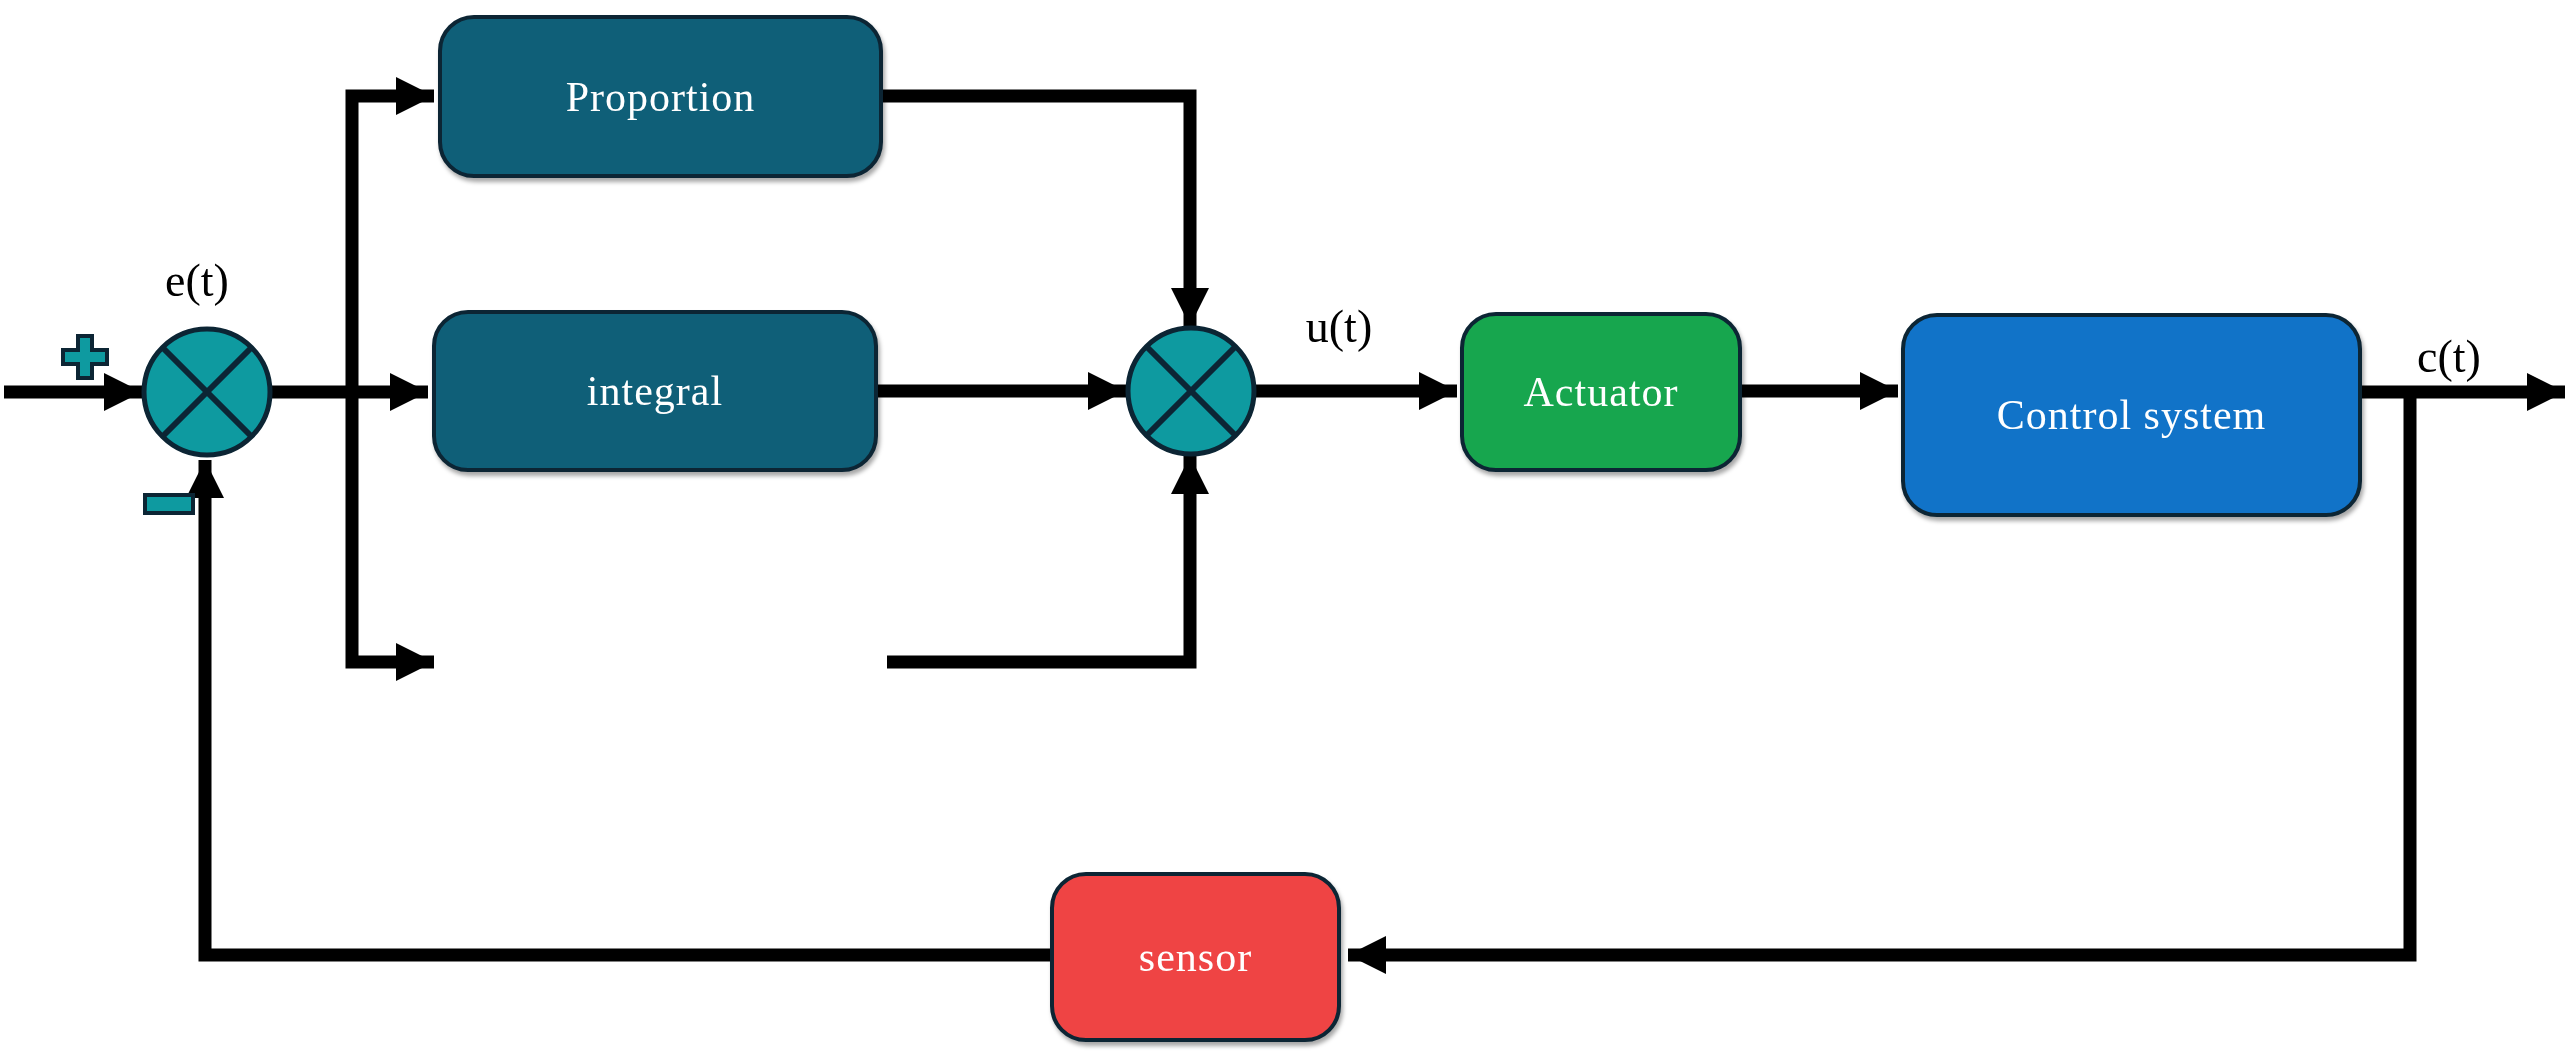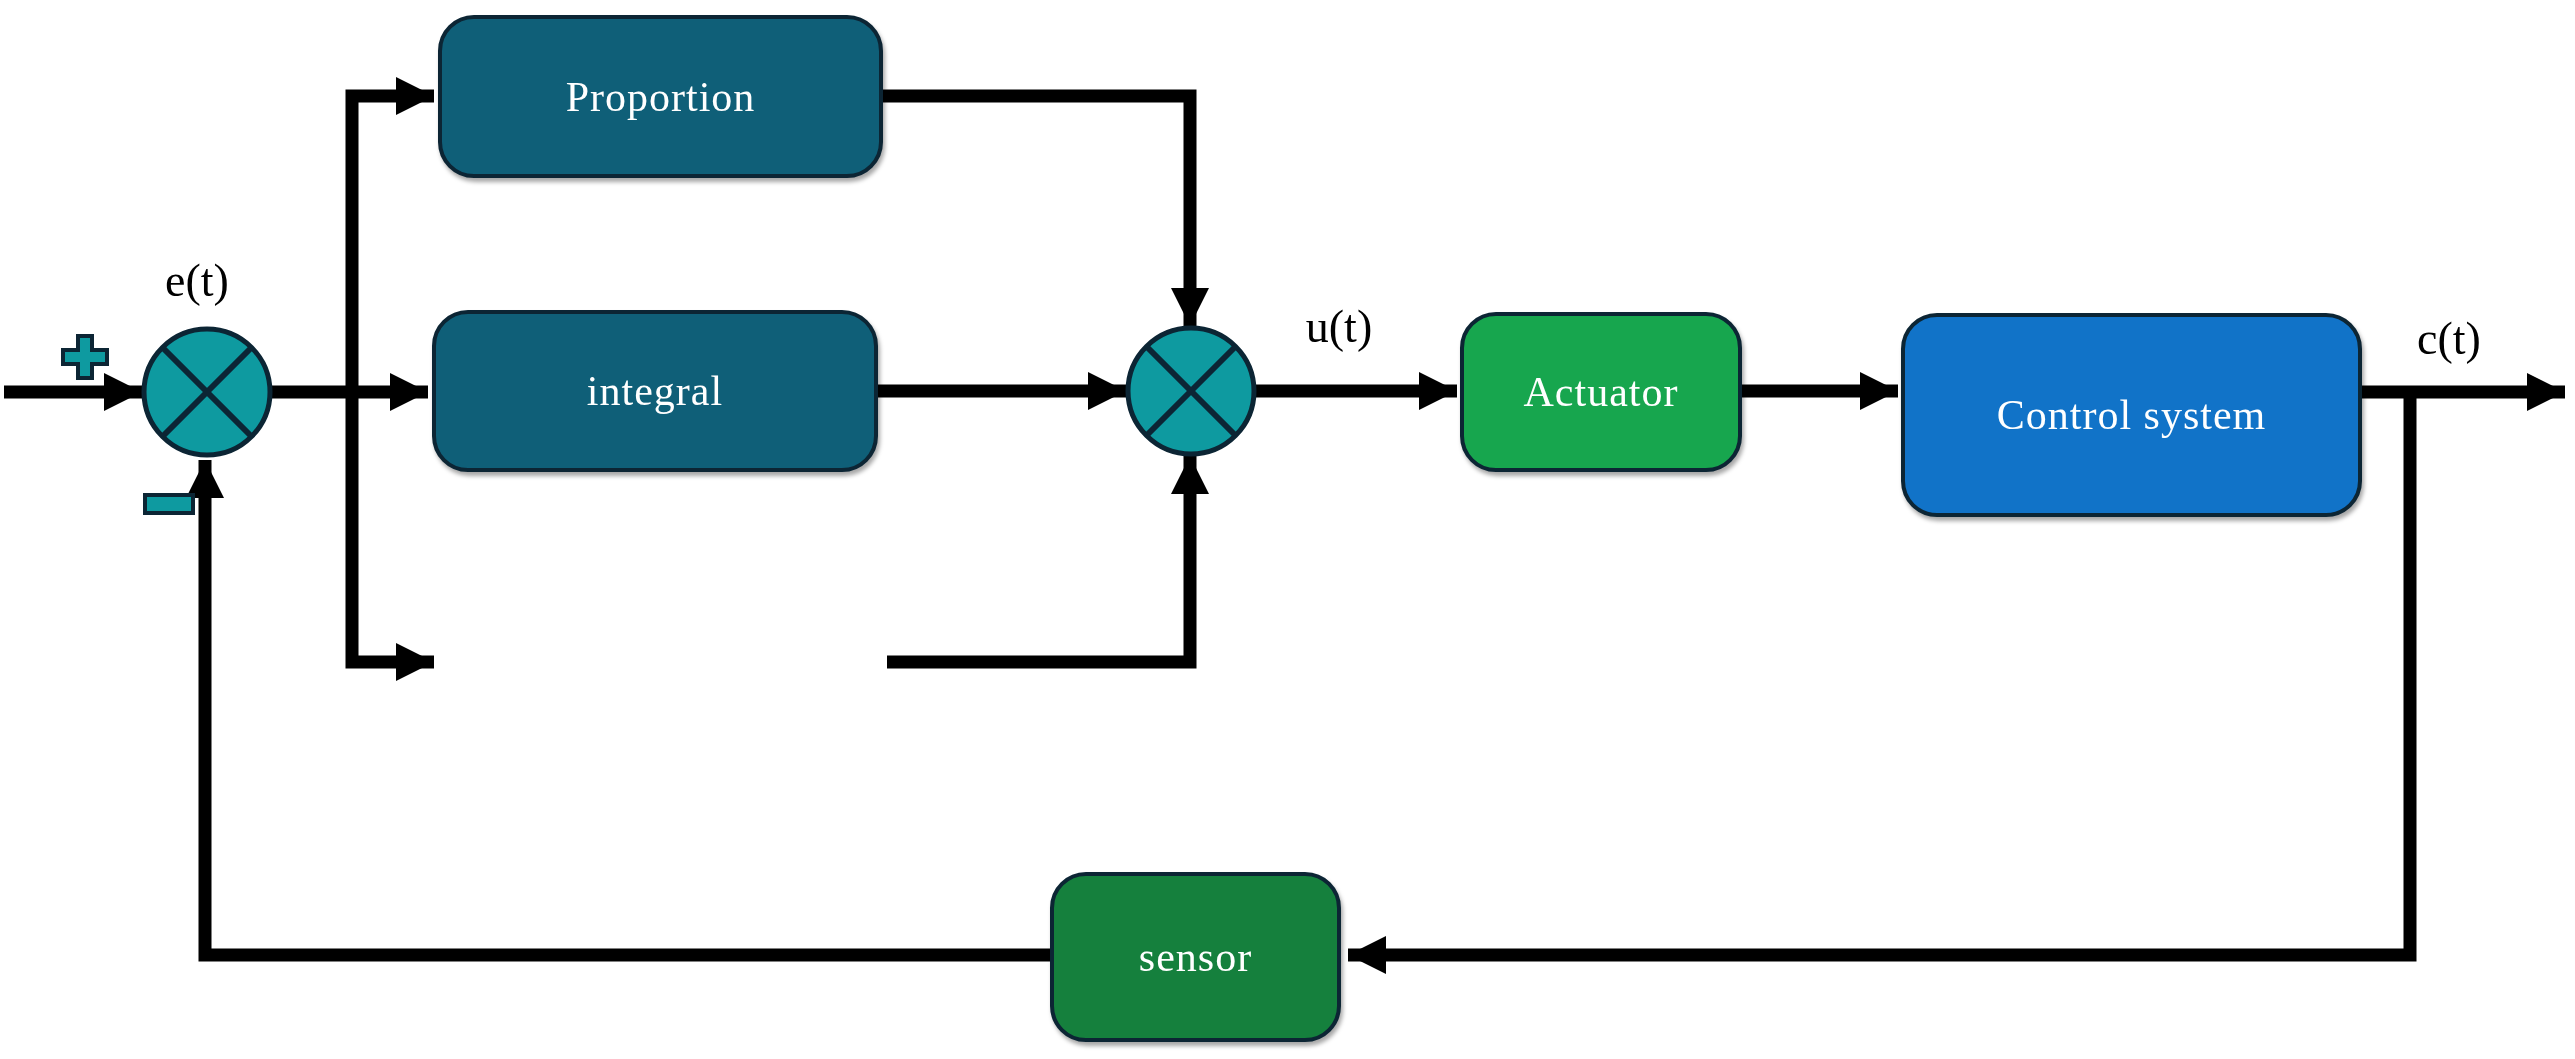--- a/index.html
+++ b/index.html
@@ -87,36 +87,36 @@
   </div>
 
   <div class="icon-wrap" style="left:143px; top:493px;" aria-label="−">
     <svg width="52" height="22" viewBox="0 0 52 22">
       <rect x="2" y="2" width="48" height="18" stroke="#0c2534" stroke-width="4" fill="#0E9AA0"></rect>
     </svg>
   </div>
 
   <div class="sig-label" style="left:122px; top:258px;">e(t)</div>
   <div class="sig-label" style="left:1264px; top:304px;">u(t)</div>
-  <div class="sig-label" style="left:2374px; top:316px;text-align:center;">c(t)</div>
+  <div class="sig-label" style="left:2374px; top:334px;text-align:center;">c(t)</div>
 
   <div class="block" style="left: 432px; top: 310px; width: 446px; height: 162px; background-color: rgb(15, 95, 120);">
     <span>integral</span>
   </div>
 
   <div class="block" style="left: 438px; top: 15px; width: 445px; height: 163px; background-color: rgb(15, 95, 120);">
     <span>Proportion</span>
   </div>
 
 
   <div class="block" style="left: 1460px; top: 312px; width: 282px; height: 160px; background-color: rgb(23, 166, 78);">
     <span>Actuator</span>
   </div>
 
   <div class="block" style="left: 1901px; top: 313px; width: 461px; height: 204px; background-color: rgb(17, 115, 200);">
     <span>Control system</span>
   </div>
 
-  <div class="block" style="left: 1050px; top: 872px; width: 291px; height: 170px; background-color: #15803d; align-items: center;">
+  <div class="block" style="left: 1050px; top: 872px; width: 291px; height: 170px; background-color: #ef4444; align-items: center;">
     <span>sensor</span>
   </div>
 
 </div>
 
 </body></html>

